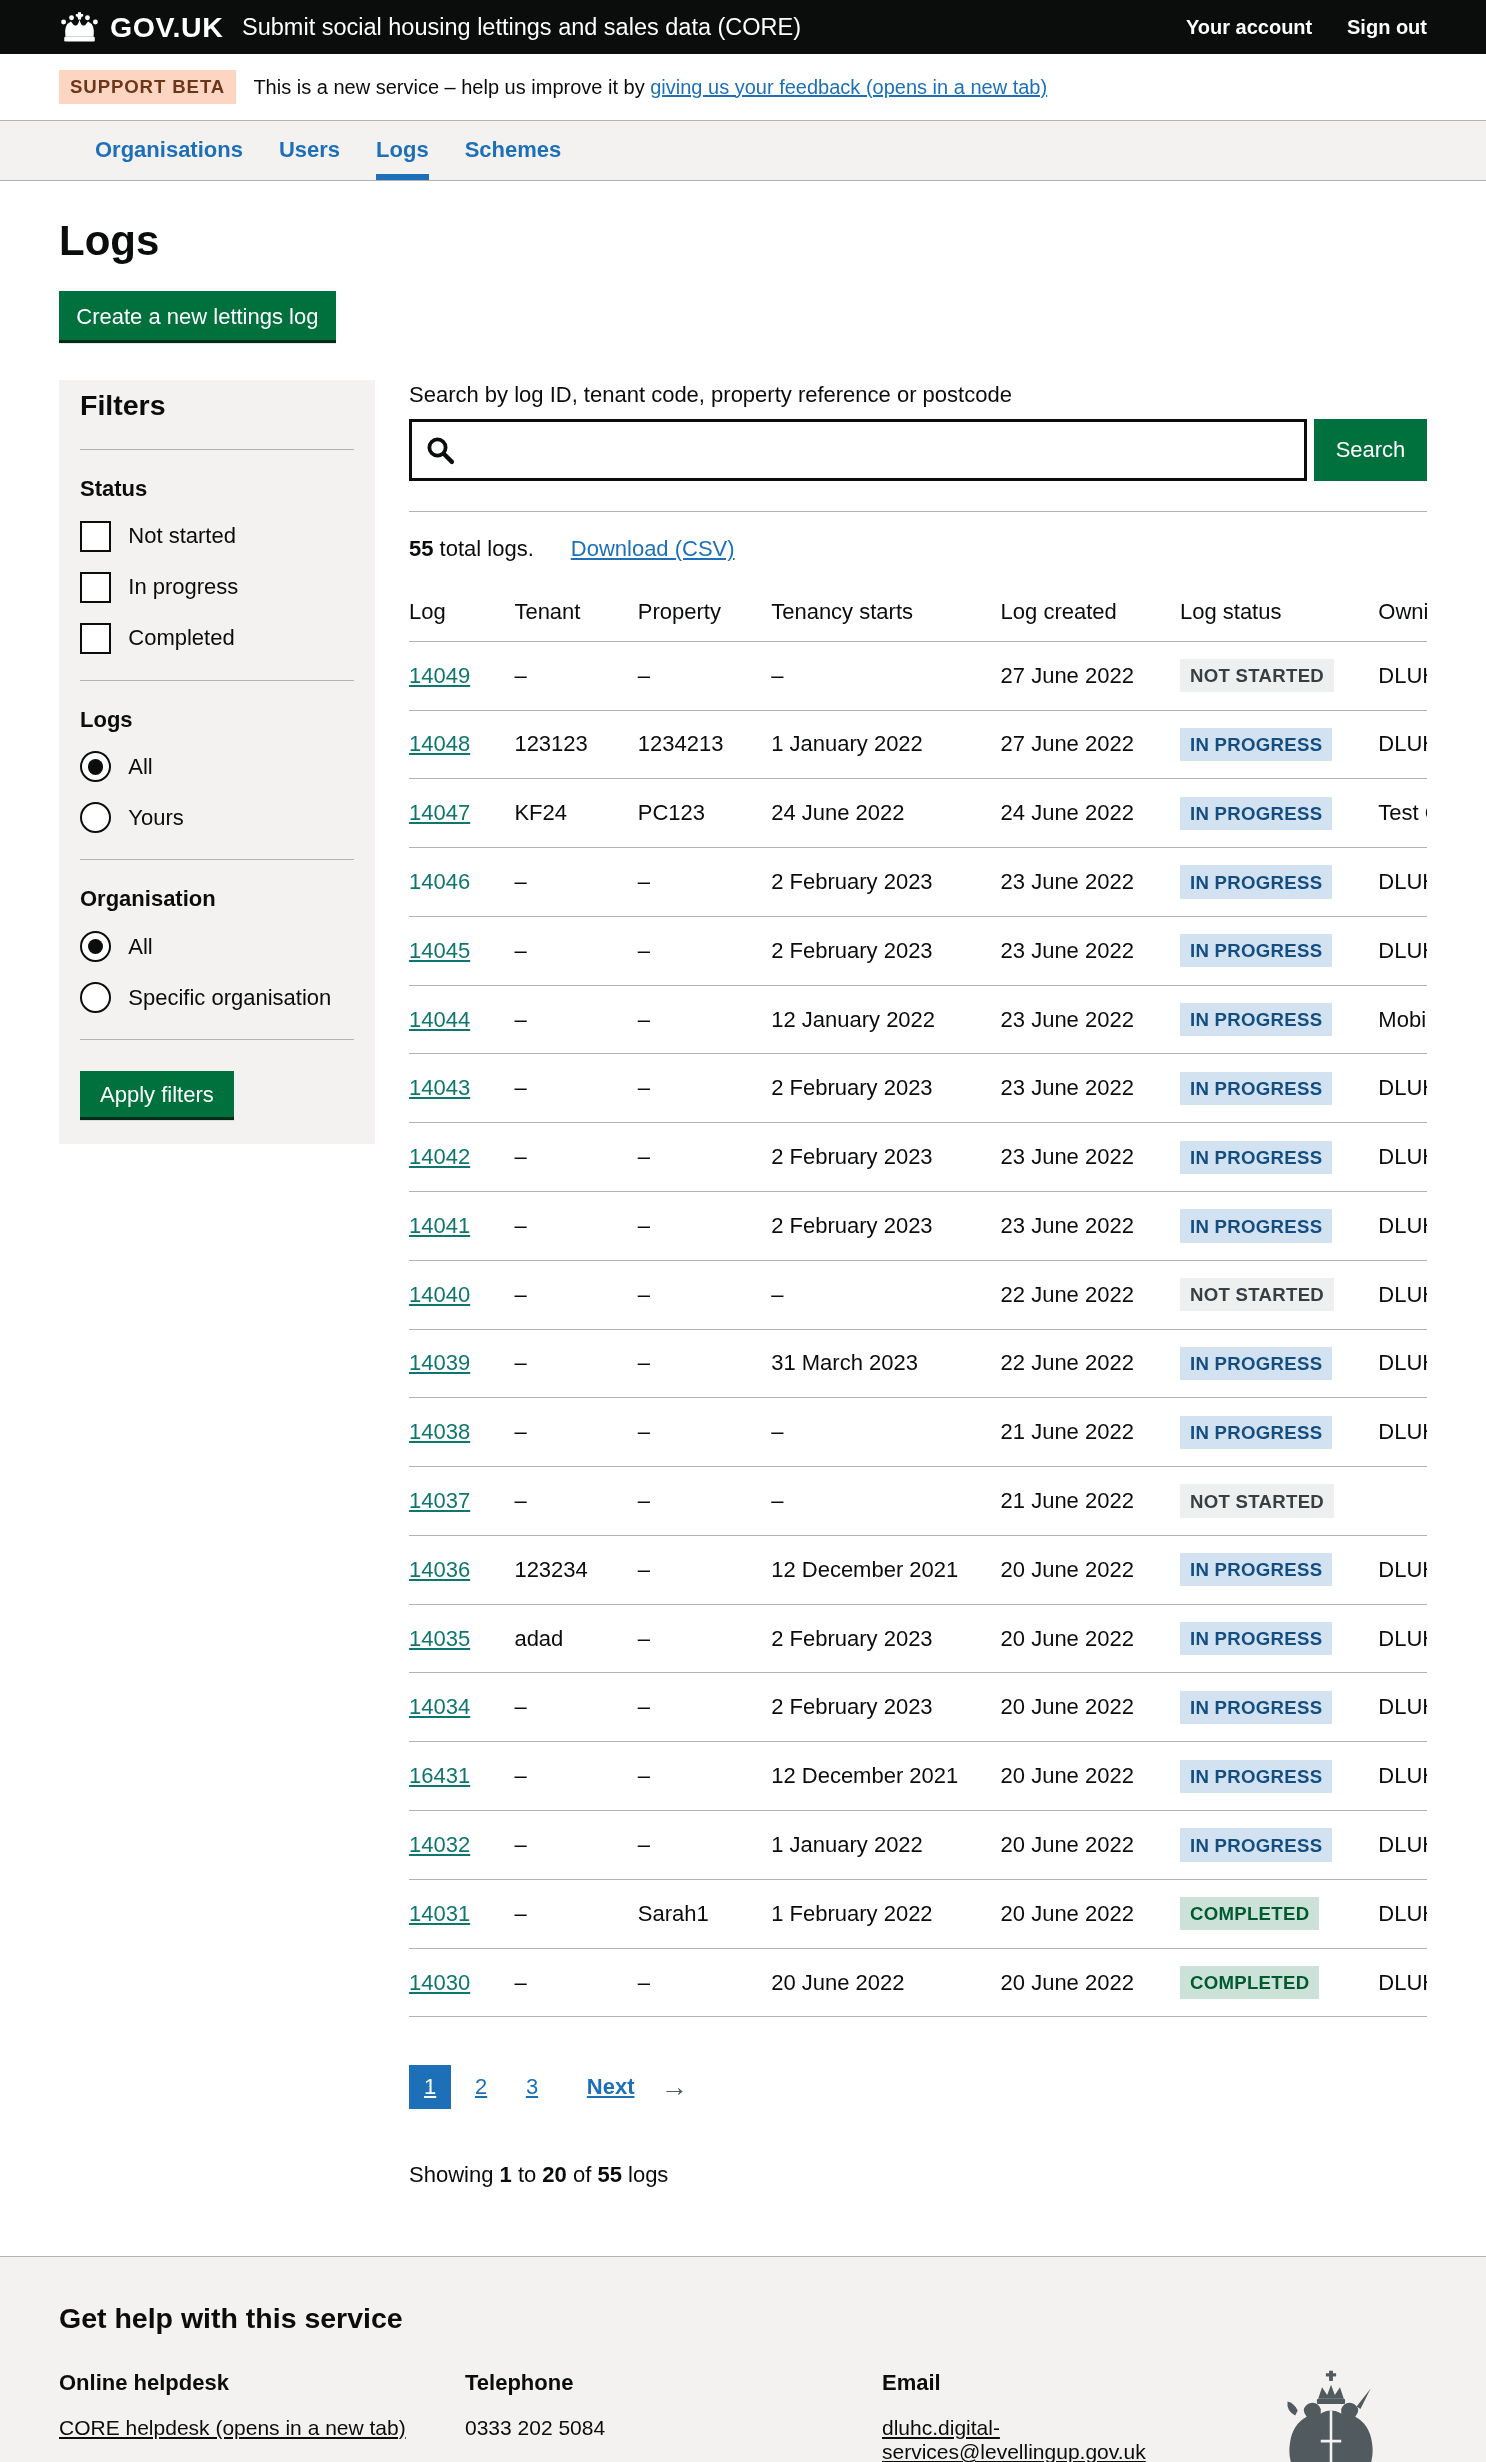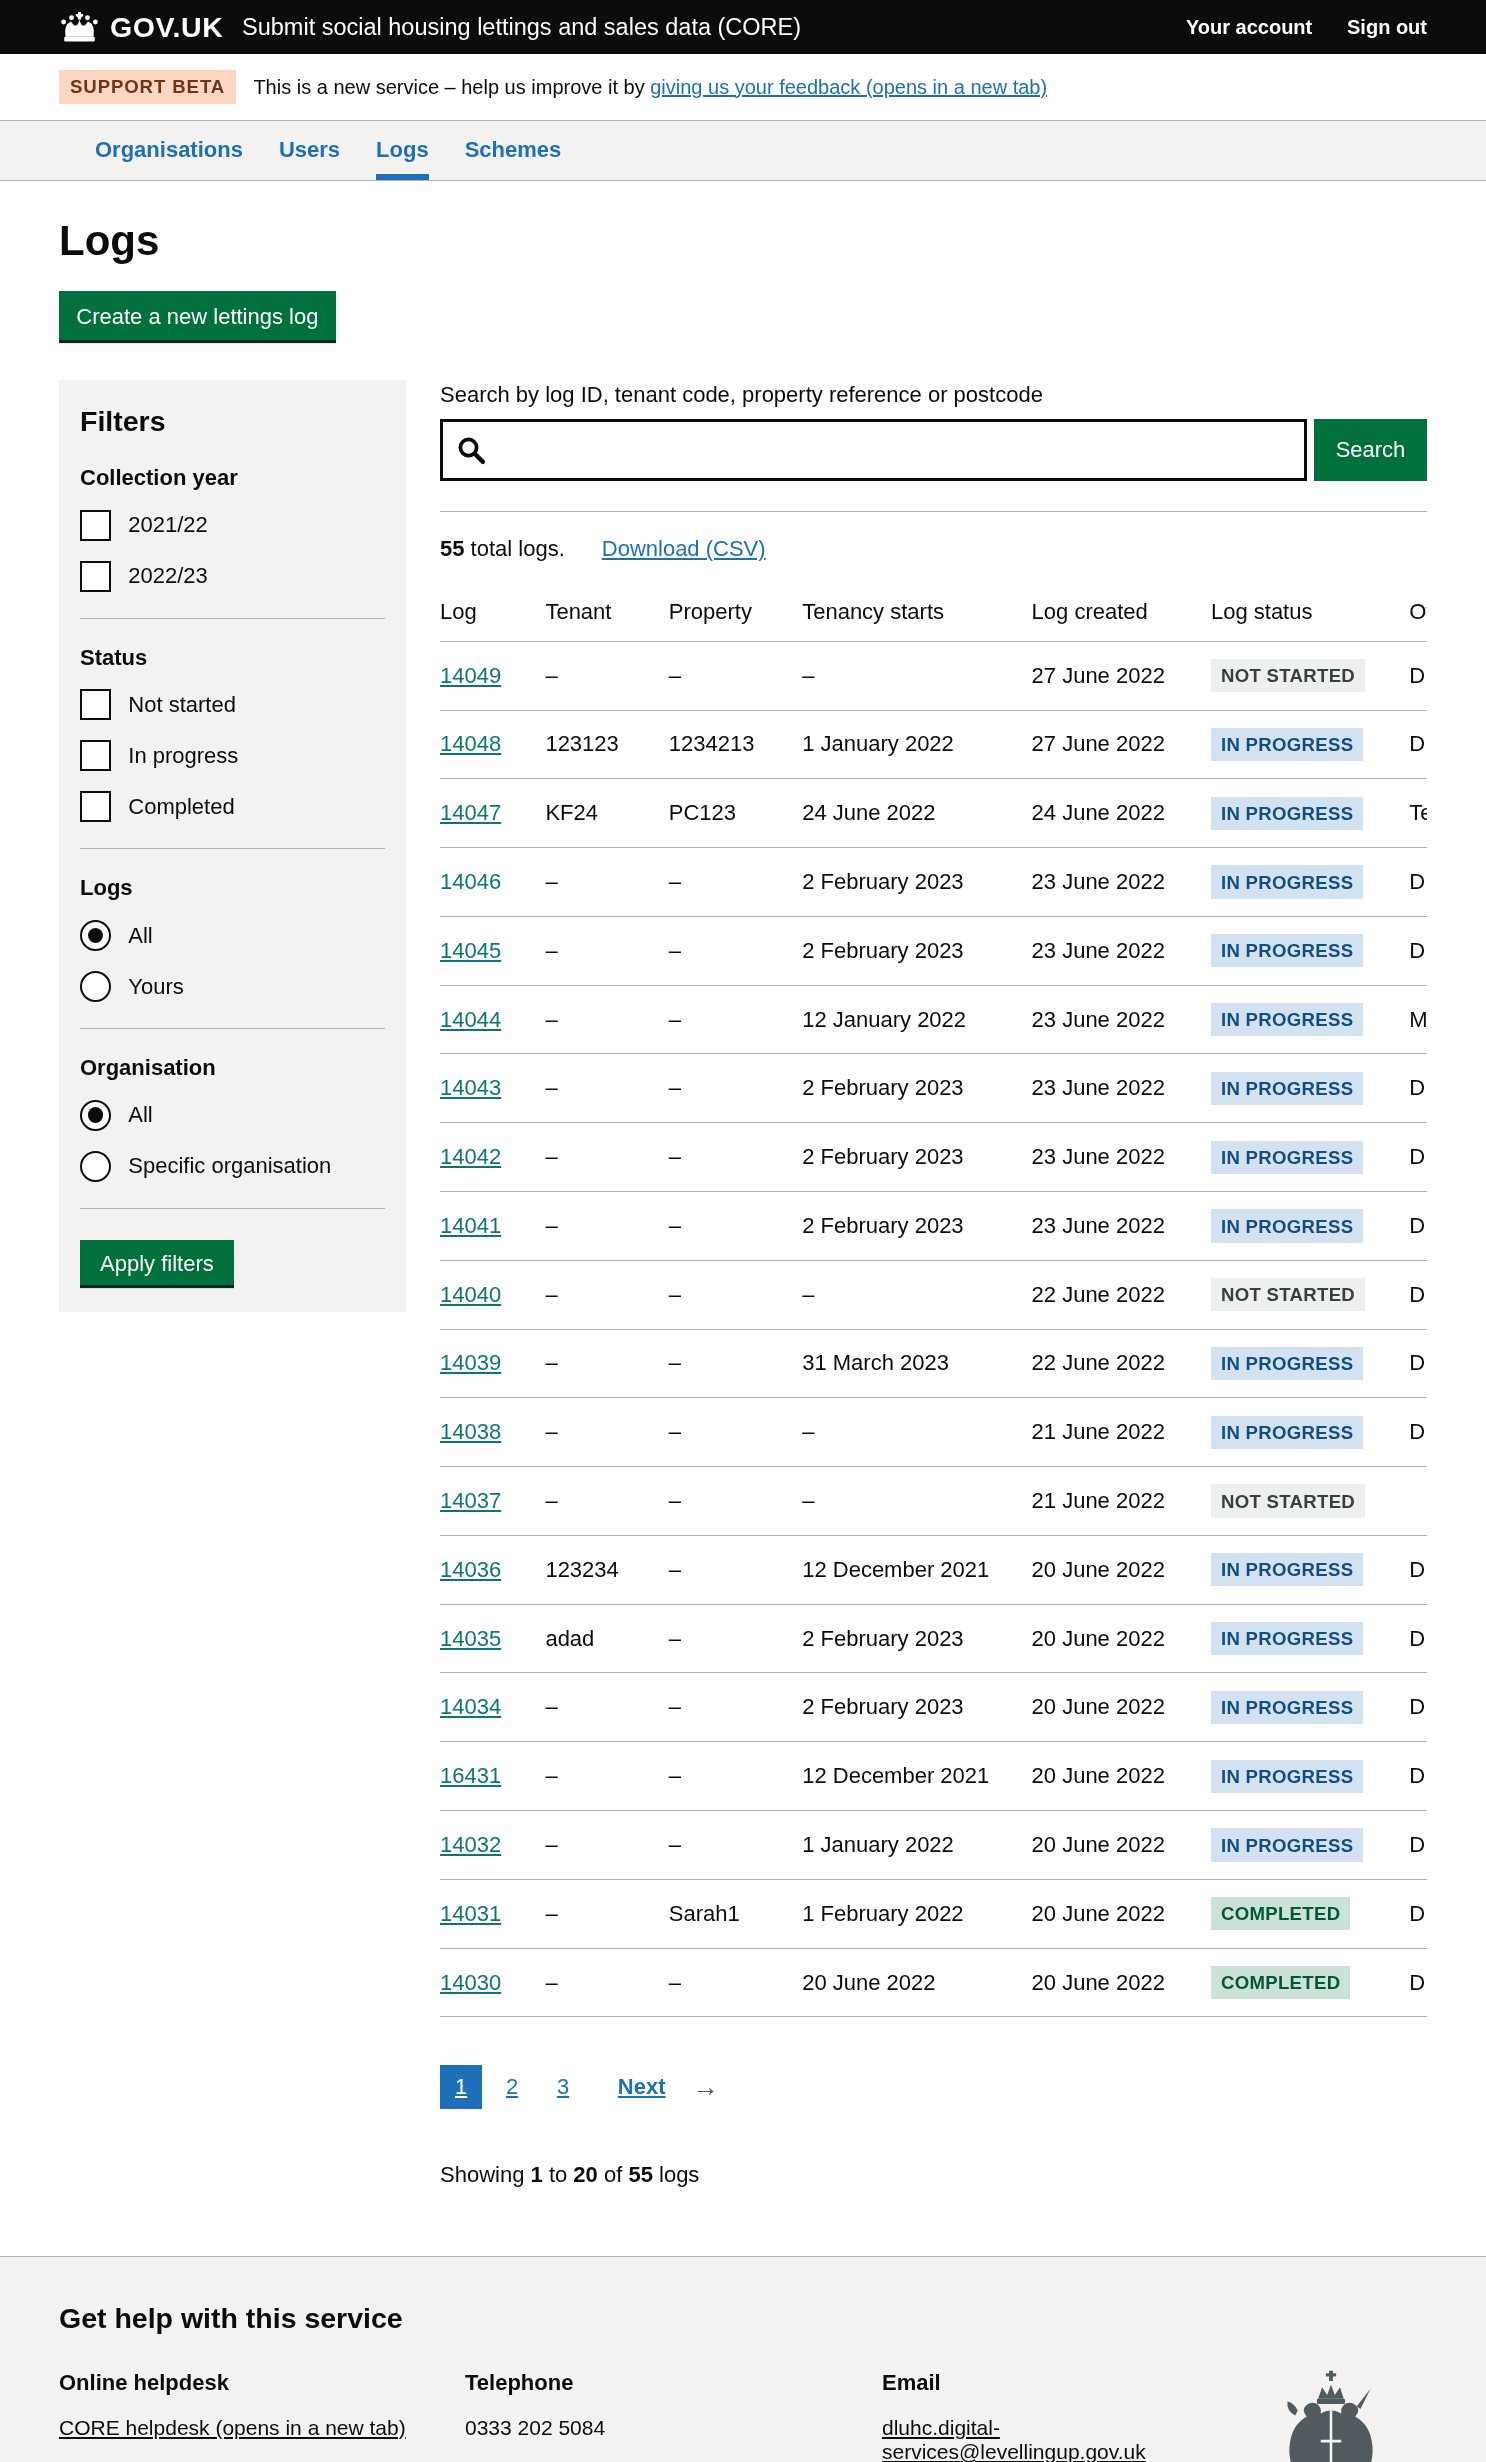--- a/index.html
+++ b/index.html
@@ -35,21 +35,21 @@
   .nav-item--active{border-bottom-color:#1d70b8;}
 
   
   h1.page-title{font-size:42px;font-weight:700;margin:36px 0 26px;}
   .gbtn{display:inline-block;background:#00703c;color:#fff;font-size:22px;border:none;box-shadow:0 3.1px 0 #002d18;font-family:inherit;}
   .create-btn{padding:12.4px 17.3px 10px;margin-bottom:40px;}
 
   .content{display:flex;gap:34px;align-items:flex-start;}
 
   
-  .filters{width:347px;flex:0 0 auto;background:#f3f2f1;padding:23px 21px 27px;box-sizing:border-box;}
+  .filters{width:316px;flex:0 0 auto;background:#f3f2f1;padding:7px 21px 27px;box-sizing:border-box;}
   .f-title{font-size:28.5px;font-weight:700;margin:2.5px 0 27px;}
   .f-group-title{font-size:22px;font-weight:700;margin:0 0 18.6px;}
   .f-opt{display:flex;align-items:center;gap:17.3px;margin-bottom:20px;}
   .cbox{width:27px;height:27px;background:#fff;border:2.5px solid #0b0c0c;flex:0 0 auto;}
   .rbox{width:27px;height:27px;background:#fff;border:2.5px solid #0b0c0c;border-radius:50%;position:relative;flex:0 0 auto;}
   .rbox.checked::after{content:"";position:absolute;inset:5.6px;background:#0b0c0c;border-radius:50%;}
   .f-opt-label{font-size:22px;}
   .f-divider{border:none;border-top:1.2px solid #b1b4b6;margin:26px 0;}
   .apply-btn{padding:11px 20px 8.7px;margin-top:5px;}
 
@@ -157,31 +157,20 @@
 
 <main class="container">
   <h1 class="page-title">Logs</h1>
   <button class="gbtn create-btn">Create a new lettings log</button>
 
   <div class="content">
 
     <aside class="filters">
       <h2 class="f-title">Filters</h2>
       <div>
-          <div class="f-group">
-            <h3 class="f-group-title">Collection year</h3>
-            <label class="f-opt">
-              <span class="cbox"></span>
-              <span class="f-opt-label">2021/22</span>
-            </label>
-            <label class="f-opt">
-              <span class="cbox"></span>
-              <span class="f-opt-label">2022/23</span>
-            </label>
-          </div>
           <hr class="f-divider">
           <div class="f-group">
             <h3 class="f-group-title">Status</h3>
             <label class="f-opt">
               <span class="cbox"></span>
               <span class="f-opt-label">Not started</span>
             </label>
             <label class="f-opt">
               <span class="cbox"></span>
               <span class="f-opt-label">In progress</span>

